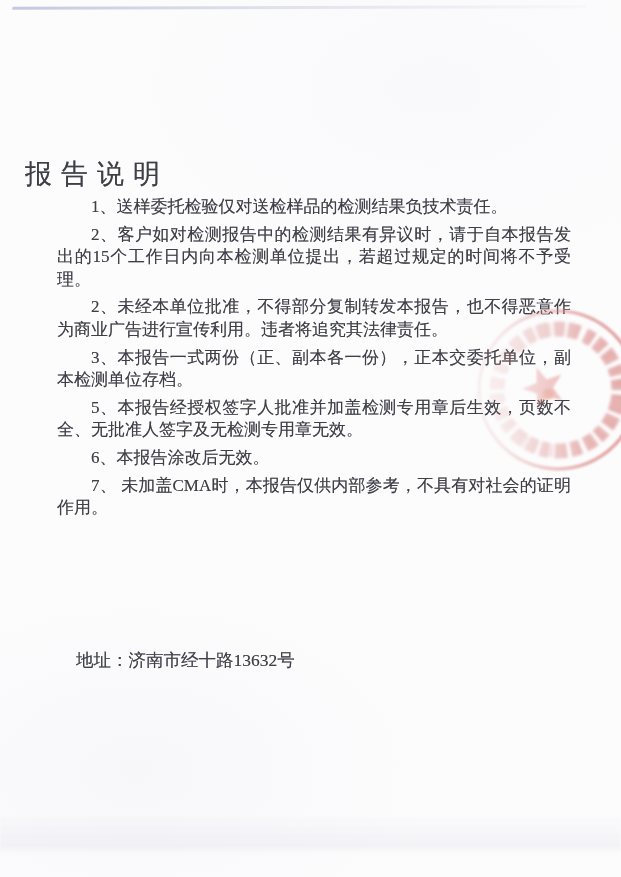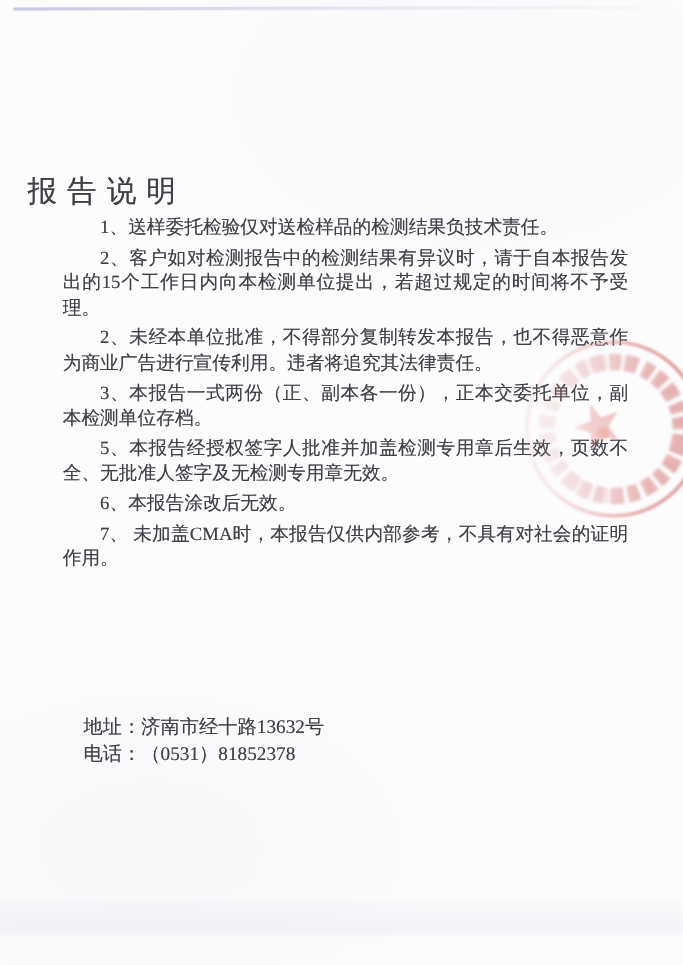--- a/index.html
+++ b/index.html
@@ -94,21 +94,20 @@
     <p>2、客户如对检测报告中的检测结果有异议时，请于自本报告发出的15个工作日内向本检测单位提出，若超过规定的时间将不予受理。</p>
     <p>2、未经本单位批准，不得部分复制转发本报告，也不得恶意作为商业广告进行宣传利用。违者将追究其法律责任。</p>
     <p>3、本报告一式两份（正、副本各一份），正本交委托单位，副本检测单位存档。</p>
     <p>5、本报告经授权签字人批准并加盖检测专用章后生效，页数不全、无批准人签字及无检测专用章无效。</p>
     <p>6、本报告涂改后无效。</p>
     <p>7、 未加盖CMA时，本报告仅供内部参考，不具有对社会的证明作用。</p>
   </div>
 
   <div class="contact">
     <div class="row"><span>地址：</span><span>济南市经十路13632号</span></div>
-    <div class="row"><span>电话：</span><span>（0531）81852378</span></div>
   </div>
 
   <svg class="seal" viewBox="0 0 200 200" aria-hidden="true">
     <defs>
       <linearGradient id="fadeGrad" x1="0" y1="0" x2="1" y2="0">
         <stop offset="0" stop-color="#1c1c1c"></stop>
         <stop offset="0.22" stop-color="#3a3a3a"></stop>
         <stop offset="0.42" stop-color="#8a8a8a"></stop>
         <stop offset="0.62" stop-color="#d8d8d8"></stop>
         <stop offset="0.85" stop-color="#ffffff"></stop>

